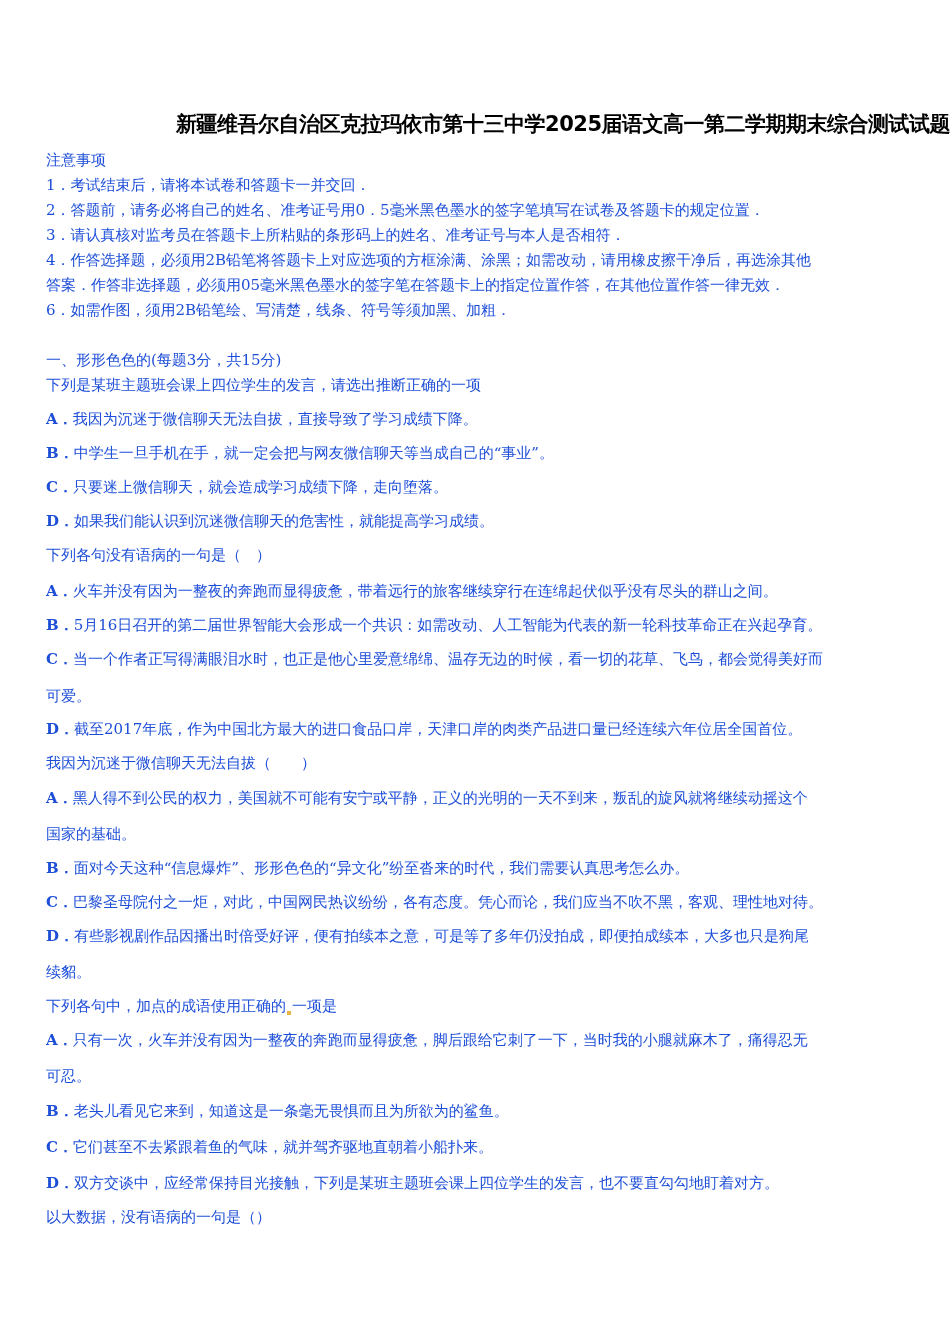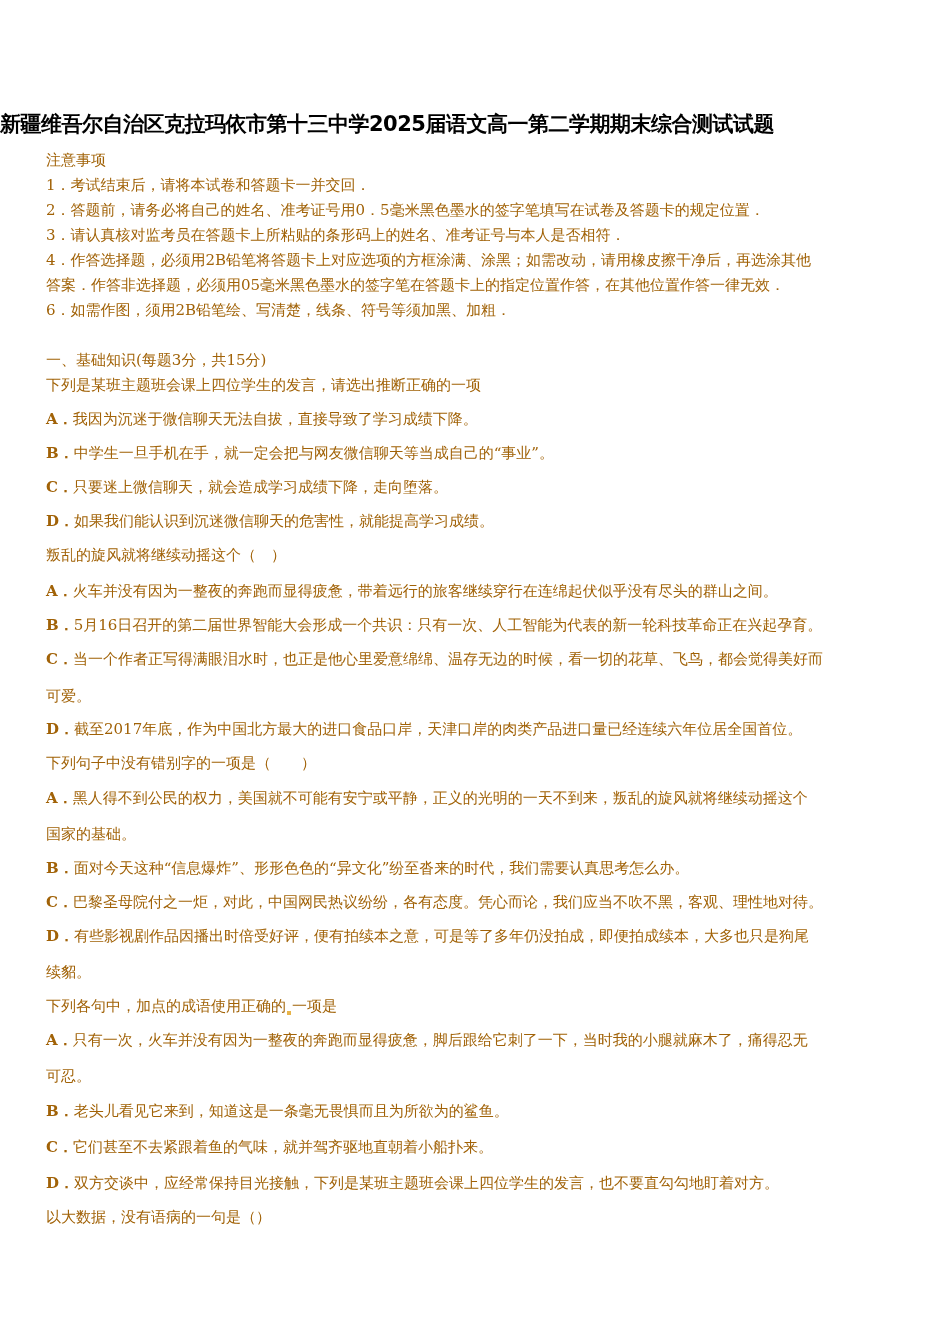--- a/index.html
+++ b/index.html
@@ -1,54 +1,54 @@
 <!DOCTYPE html>
 <html><head>
 <meta charset="utf-8">
 <style>
   html, body { margin: 0; padding: 0; background: #ffffff; }
   body { width: 950px; height: 1344px; position: relative; overflow: hidden;
          font-family: "DejaVu Serif", "Liberation Serif", serif; color: #111; }
-  .title { position: absolute; left: 0; width: 950px; top: 110px; text-align: left;
+  .title { position: absolute; left: 0; width: 950px; top: 110px; text-align: right;
            font-family: "DejaVu Sans", "Liberation Sans", sans-serif; font-weight: bold;
            font-size: 21px; letter-spacing: -0.5px; color: #000; }
-  .line { position: absolute; left: 46px; font-size: 15px; white-space: nowrap; color: #a16207; }
+  .line { position: absolute; left: 46px; font-size: 15px; white-space: nowrap; color: #1d4ed8; }
   .opt { font-weight: bold; }
   .dot { display: inline-block; width: 4px; height: 4px; background: #e8b44a; margin: 0 1px 1px 1px; vertical-align: bottom; }
 </style>
 </head>
 <body>
 
 <div>
   <div class="title">新疆维吾尔自治区克拉玛依市第十三中学2025届语文高一第二学期期末综合测试试题</div>
 
   <div class="line" style="top:151px">注意事项</div>
   <div class="line" style="top:176px">1．考试结束后，请将本试卷和答题卡一并交回．</div>
   <div class="line" style="top:201px">2．答题前，请务必将自己的姓名、准考证号用0．5毫米黑色墨水的签字笔填写在试卷及答题卡的规定位置．</div>
   <div class="line" style="top:226px">3．请认真核对监考员在答题卡上所粘贴的条形码上的姓名、准考证号与本人是否相符．</div>
   <div class="line" style="top:251px">4．作答选择题，必须用2B铅笔将答题卡上对应选项的方框涂满、涂黑；如需改动，请用橡皮擦干净后，再选涂其他</div>
   <div class="line" style="top:276px">答案．作答非选择题，必须用05毫米黑色墨水的签字笔在答题卡上的指定位置作答，在其他位置作答一律无效．</div>
   <div class="line" style="top:301px">6．如需作图，须用2B铅笔绘、写清楚，线条、符号等须加黑、加粗．</div>
 
-  <div class="line" style="top:351px">一、基础知识(每题3分，共15分)</div>
+  <div class="line" style="top:351px">一、形形色色的(每题3分，共15分)</div>
 
   <div class="line" style="top:376px">下列是某班主题班会课上四位学生的发言，请选出推断正确的一项</div>
   <div class="line" style="top:410px"><span class="opt">A．</span><span>我因为沉迷于微信聊天无法自拔，直接导致了学习成绩下降。</span></div>
   <div class="line" style="top:444px"><span class="opt">B．</span><span>中学生一旦手机在手，就一定会把与网友微信聊天等当成自己的“事业”。</span></div>
   <div class="line" style="top:478px"><span class="opt">C．</span><span>只要迷上微信聊天，就会造成学习成绩下降，走向堕落。</span></div>
   <div class="line" style="top:512px"><span class="opt">D．</span><span>如果我们能认识到沉迷微信聊天的危害性，就能提高学习成绩。</span></div>
 
-  <div class="line" style="top:546px">叛乱的旋风就将继续动摇这个（　）</div>
+  <div class="line" style="top:546px">下列各句没有语病的一句是（　）</div>
   <div class="line" style="top:582px"><span class="opt">A．</span><span>火车并没有因为一整夜的奔跑而显得疲惫，带着远行的旅客继续穿行在连绵起伏似乎没有尽头的群山之间。</span></div>
-  <div class="line" style="top:616px"><span class="opt">B．</span><span>5月16日召开的第二届世界智能大会形成一个共识：只有一次、人工智能为代表的新一轮科技革命正在兴起孕育。</span></div>
+  <div class="line" style="top:616px"><span class="opt">B．</span><span>5月16日召开的第二届世界智能大会形成一个共识：如需改动、人工智能为代表的新一轮科技革命正在兴起孕育。</span></div>
   <div class="line" style="top:650px"><span class="opt">C．</span><span>当一个作者正写得满眼泪水时，也正是他心里爱意绵绵、温存无边的时候，看一切的花草、飞鸟，都会觉得美好而</span></div>
   <div class="line" style="top:687px">可爱。</div>
   <div class="line" style="top:720px"><span class="opt">D．</span><span>截至2017年底，作为中国北方最大的进口食品口岸，天津口岸的肉类产品进口量已经连续六年位居全国首位。</span></div>
 
-  <div class="line" style="top:754px">下列句子中没有错别字的一项是（　　）</div>
+  <div class="line" style="top:754px">我因为沉迷于微信聊天无法自拔（　　）</div>
   <div class="line" style="top:789px"><span class="opt">A．</span><span>黑人得不到公民的权力，美国就不可能有安宁或平静，正义的光明的一天不到来，叛乱的旋风就将继续动摇这个</span></div>
   <div class="line" style="top:825px">国家的基础。</div>
   <div class="line" style="top:859px"><span class="opt">B．</span><span>面对今天这种“信息爆炸”、形形色色的“异文化”纷至沓来的时代，我们需要认真思考怎么办。</span></div>
   <div class="line" style="top:893px"><span class="opt">C．</span><span>巴黎圣母院付之一炬，对此，中国网民热议纷纷，各有态度。凭心而论，我们应当不吹不黑，客观、理性地对待。</span></div>
   <div class="line" style="top:927px"><span class="opt">D．</span><span>有些影视剧作品因播出时倍受好评，便有拍续本之意，可是等了多年仍没拍成，即便拍成续本，大多也只是狗尾</span></div>
   <div class="line" style="top:963px">续貂。</div>
 
   <div class="line" style="top:997px"><span>下列各句中，加点的成语使用正确的</span><span class="dot"></span><span>一项是</span></div>
   <div class="line" style="top:1031px"><span class="opt">A．</span><span>只有一次，火车并没有因为一整夜的奔跑而显得疲惫，脚后跟给它刺了一下，当时我的小腿就麻木了，痛得忍无</span></div>
   <div class="line" style="top:1067px">可忍。</div>

